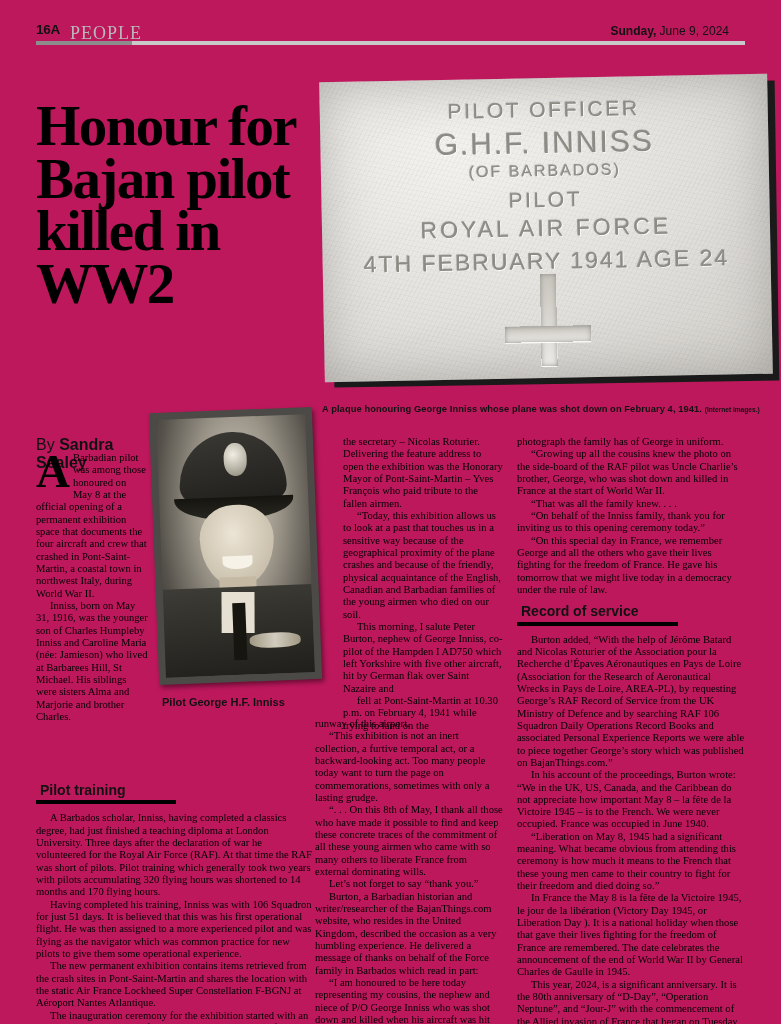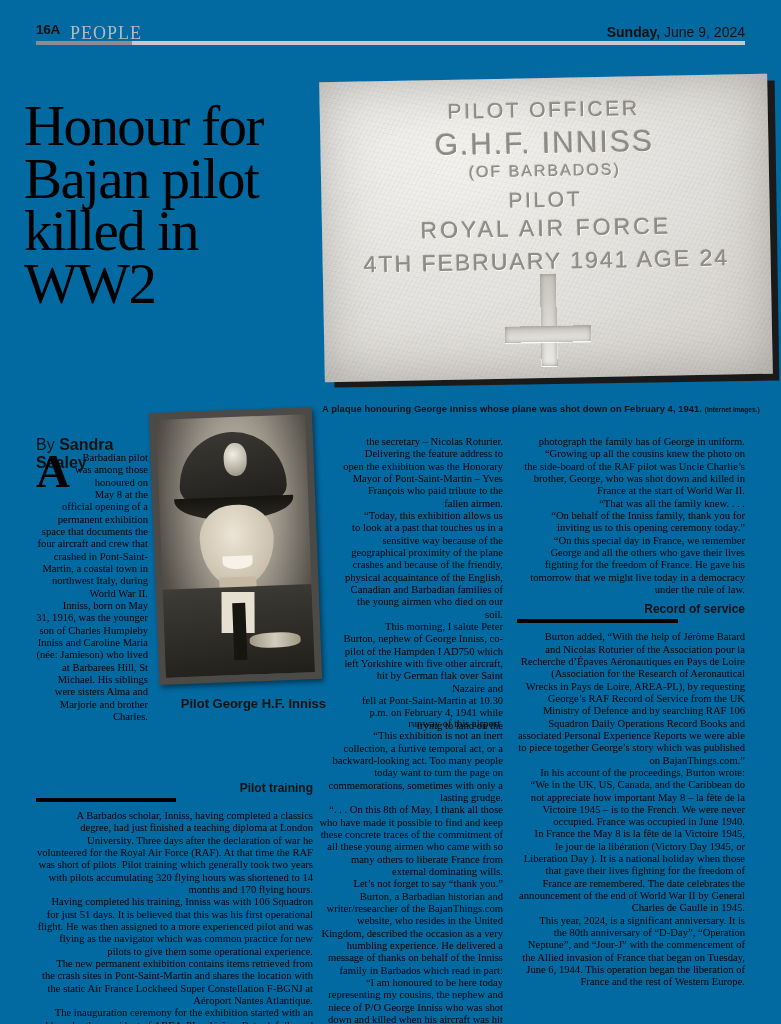--- a/index.html
+++ b/index.html
@@ -10,21 +10,21 @@
     overflow: hidden;
   }
   body {
     font-family: "Liberation Serif", serif;
     color: #000;
   }
   .page {
     position: relative;
     width: 781px;
     height: 1024px;
-    background: #0369a1;
+    background: #be185d;
   }
 
   
   .masthead {
     position: absolute;
     left: 36px; top: 22px;
     width: 709px;
     height: 26px;
   }
   .folio {
@@ -36,45 +36,45 @@
     color: #111;
   }
   .section-name {
     position: absolute; left: 34px; top: 1px;
     font-family: "Liberation Serif", serif;
     font-size: 18px;
     letter-spacing: 1px;
     color: #b9b9b9;
   }
   .dateline {
-    position: absolute; right: 0; top: 2px;
-    font-family: "Liberation Sans", sans-serif;
-    font-size: 14px;
+    position: absolute; right: 16px; top: 2px;
+    font-family: "Liberation Sans", sans-serif;
+    font-size: 12px;
     color: #111;
     white-space: nowrap;
   }
   .dateline b { font-weight: bold; }
   .rule-wrap {
     position: absolute; left: 0; top: 19px;
     width: 709px; height: 4px;
     background: #c9c9c9;
   }
   .rule-accent {
     position: absolute; left: 0; top: 0;
     width: 96px; height: 4px;
     background: #8d8d8d;
   }
 
   
   .headline {
     position: absolute;
-    left: 24px; top: 62px;
+    left: 36px; top: 62px;
     width: 290px;
     font-family: "Liberation Serif", serif;
-    font-weight: normal;
+    font-weight: bold;
     font-size: 57px;
     line-height: 0.92;
     letter-spacing: -1.6px;
     color: #000;
   }
 
   
   .plaque-block {
     position: absolute;
     left: 322px; top: 78px;
@@ -247,37 +247,37 @@
   .p-wings {
     position: absolute;
     left: 57%; top: 84%;
     width: 34%; height: 6%;
     border-radius: 40%;
     background: linear-gradient(90deg,#b4ab93,#efe9da,#b4ab93);
     opacity: .85;
   }
   .portrait-caption {
     position: absolute;
-    left: 4px; top: 286px;
+    left: 10px; top: 286px;
     width: 170px;
-    text-align: right;
-    font-family: "Liberation Sans", sans-serif;
-    font-size: 13px;
+    text-align: left;
+    font-family: "Liberation Sans", sans-serif;
+    font-size: 11px;
     font-weight: bold;
     color: #111;
   }
 
   
   .col {
     position: absolute;
     font-family: "Liberation Serif", serif;
     font-size: 10.6px;
     line-height: 1.165;
     color: #000;
-    text-align: right;
+    text-align: left;
   }
   .col p { margin: 0; text-indent: 14px; }
   .col p.noind { text-indent: 0; }
 
   
   #col1-top {
     left: 36px; top: 452px; width: 112px;
   }
   #col1-bottom {
     left: 36px; top: 775px; width: 277px;
@@ -298,23 +298,23 @@
     font-weight: bold;
     font-size: 47px;
     line-height: 0.78;
     margin: 1px 3px 0 0;
     color: #000;
   }
 
   .subhead {
     font-family: "Liberation Sans", sans-serif;
     font-weight: bold;
-    font-size: 12px;
-    color: #111;
-    margin: 7px 0 0 12px;
+    font-size: 14px;
+    color: #111;
+    margin: 7px 0 0 4px;
     text-indent: 0;
   }
   .subrule {
     height: 4px;
     background: #000;
     margin: 2px 0 8px 0;
   }
   #ph-rule { width: 140px; }
   #rs-rule { width: 161px; }
 </style>
@@ -396,33 +396,34 @@
     <p>“Today, this exhibition allows us to look at a past that touches us in a sensitive way because of the geographical proximity of the plane crashes and because of the friendly, physical acquaintance of the English, Canadian and Barbadian families of the young airmen who died on our soil.</p>
     <p>This morning, I salute Peter Burton, nephew of George Inniss, co-pilot of the Hampden I AD750 which left Yorkshire with five other aircraft, hit by German flak over Saint Nazaire and</p>
     <p>fell at Pont-Saint-Martin at 10.30 p.m. on February 4, 1941 while trying to land on the</p>
   </div>
 
   <div class="col" id="col2-bottom">
     <p class="noind">runway of this airport.</p>
     <p>“This exhibition is not an inert collection, a furtive temporal act, or a backward-looking act. Too many people today want to turn the page on commemorations, sometimes with only a lasting grudge.</p>
     <p>“. . . On this 8th of May, I thank all those who have made it possible to find and keep these concrete traces of the commitment of all these young airmen who came with so many others to liberate France from external dominating wills.</p>
     <p>Let’s not forget to say “thank you.”</p>
-    <p>Burton, a Barbadian historian and writer/researcher of the BajanThings.com website, who resides in the United Kingdom, described the occasion as a very humbling experience. He delivered a message of thanks on behalf of the Inniss family in Barbados which read in part:</p>
+    <p>Burton, a Barbadian historian and writer/researcher of the BajanThings.com website, who resides in the United Kingdom, described the occasion as a very humbling experience. He delivered a message of thanks on behalf of the Force family in Barbados which read in part:</p>
     <p>“I am honoured to be here today representing my cousins, the nephew and niece of P/O George Inniss who was shot down and killed when his aircraft was hit by German flak while attempting to bomb the French aircraft factory La Société Nationale des Constructions Aéronautiques de l’Ouest situated behind us on February 4, 1941.</p>
 
   </div>
 
   <div class="col" id="col3">
     <p class="noind">photograph the family has of George in uniform.</p>
     <p>“Growing up all the cousins knew the photo on the side-board of the RAF pilot was Uncle Charlie’s brother, George, who was shot down and killed in France at the start of World War II.</p>
     <p>“That was all the family knew. . . .</p>
     <p>“On behalf of the Inniss family, thank you for inviting us to this opening ceremony today.”</p>
     <p>“On this special day in France, we remember George and all the others who gave their lives fighting for the freedom of France. He gave his tomorrow that we might live today in a democracy under the rule of law.</p>
     <div class="subhead">Record of service</div>
     <div class="subrule" id="rs-rule"></div>
     <p>Burton added, “With the help of Jérôme Batard and Nicolas Roturier of the Association pour la Recherche d’Épaves Aéronautiques en Pays de Loire (Association for the Research of Aeronautical Wrecks in Pays de Loire, AREA-PL), by requesting George’s RAF Record of Service from the UK Ministry of Defence and by searching RAF 106 Squadron Daily Operations Record Books and associated Personal Experience Reports we were able to piece together George’s story which was published on BajanThings.com.”</p>
     <p>In his account of the proceedings, Burton wrote: “We in the UK, US, Canada, and the Caribbean do not appreciate how important May 8 – la fête de la Victoire 1945 – is to the French. We were never occupied. France was occupied in June 1940.</p>
+    <p>“Liberation on May 8, 1945 had a significant meaning. What became obvious from attending this ceremony is how much it means to the French that these young men came to their country to fight for their freedom and died doing so.”</p>
     <p>In France the May 8 is la fête de la Victoire 1945, le jour de la libération (Victory Day 1945, or  Liberation Day ). It is a national holiday when those that gave their lives fighting for the freedom of France are remembered. The date celebrates the announcement of the end of World War II by General Charles de Gaulle in 1945.</p>
     <p>This year, 2024, is a significant anniversary. It is the 80th anniversary of “D-Day”, “Operation Neptune”, and “Jour-J” with the commencement of the Allied invasion of France that began on Tuesday, June 6, 1944.  This operation began the liberation of France and the rest of Western Europe.</p>
 
   </div>
 
 </div>
 
 </body></html>

